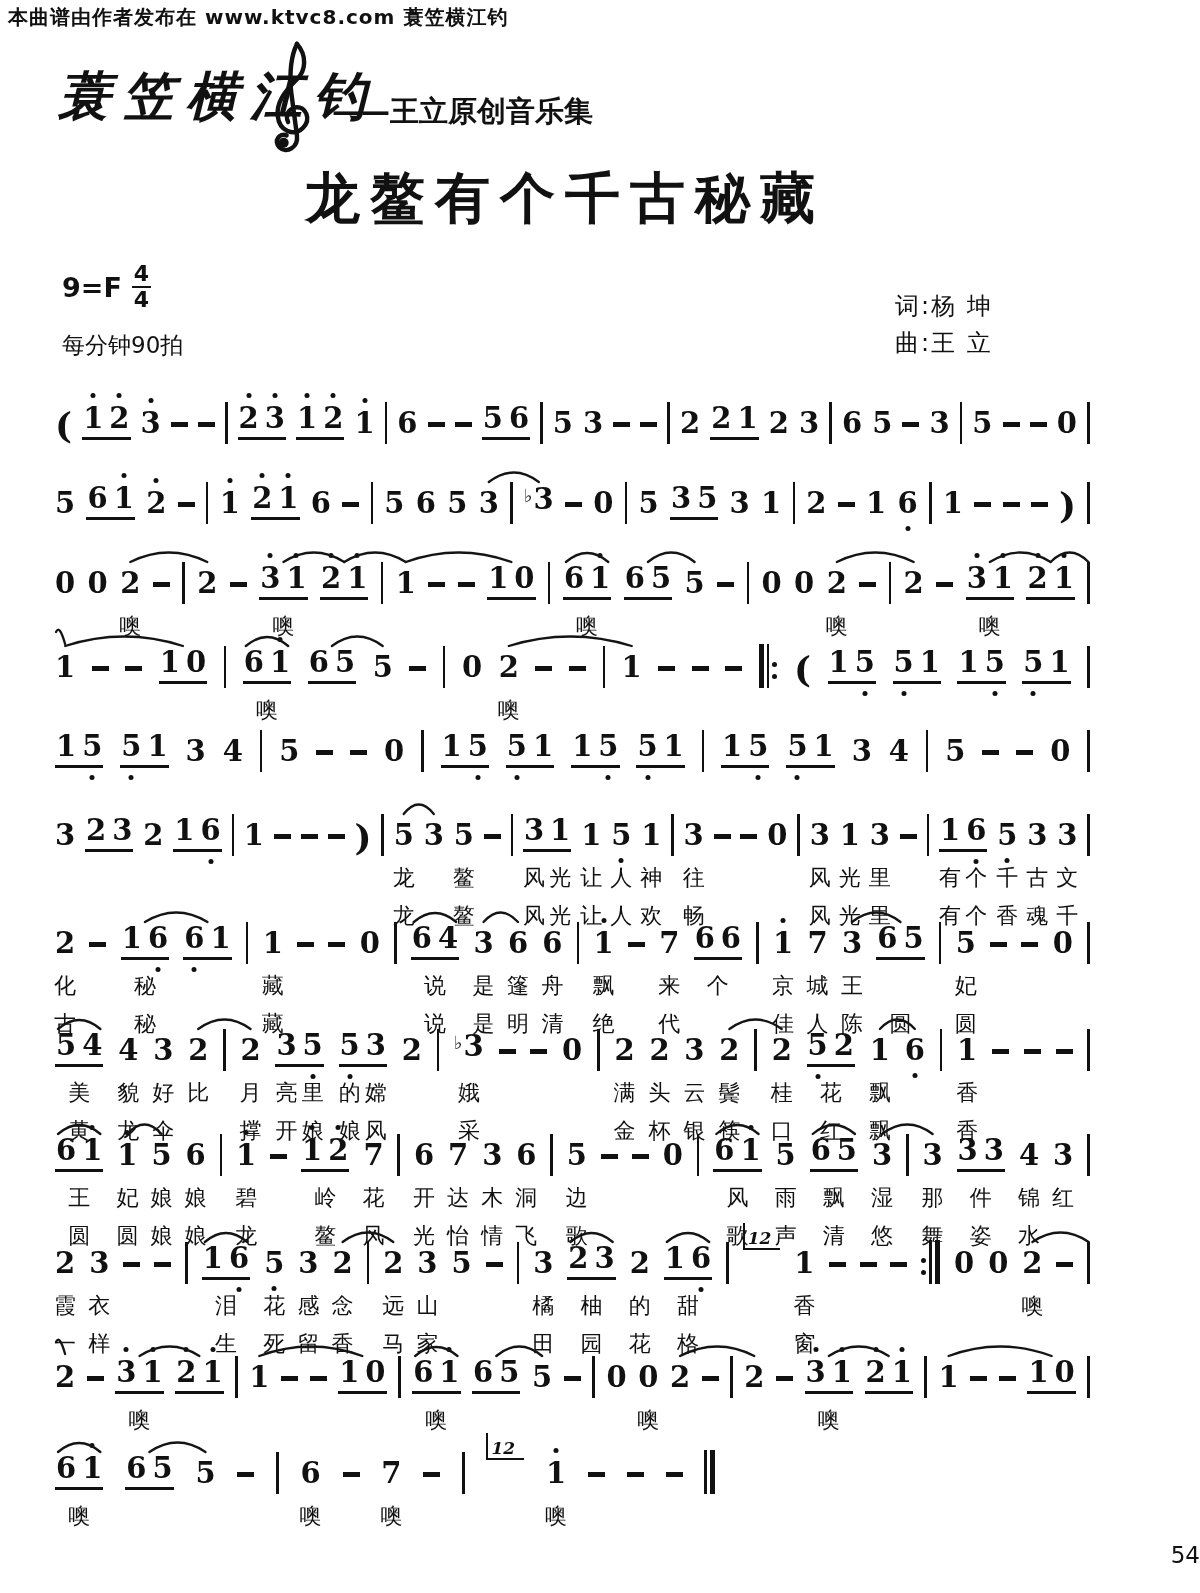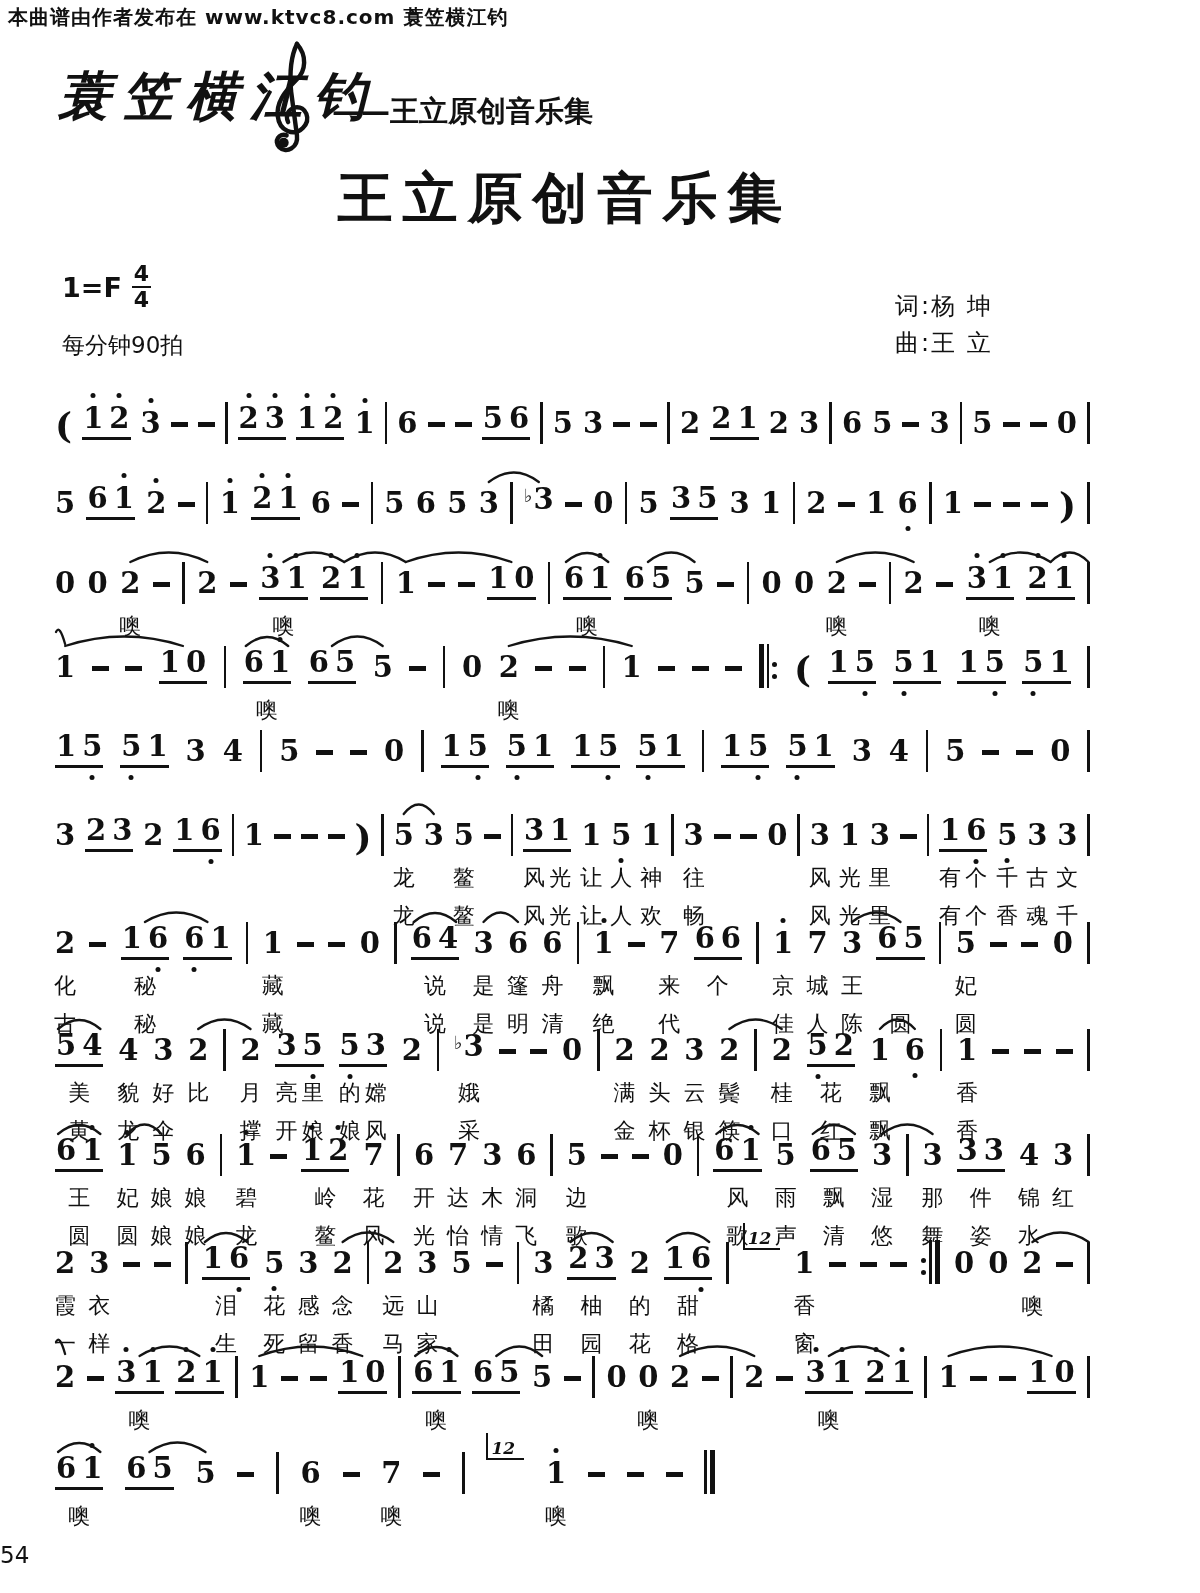--- a/index.html
+++ b/index.html
@@ -13,21 +13,21 @@
     font-family:"DejaVu Serif",serif;letter-spacing:12px;white-space:nowrap;}
   #logo-clef{left:262px;top:38px;}
   #logo-suffix{left:332px;top:92px;font-size:29px;font-weight:bold;white-space:nowrap;}
   #song-title{left:0;top:162px;width:1130px;text-align:center;font-size:55px;font-weight:bold;
     font-family:"DejaVu Serif",serif;letter-spacing:10px;}
   #key-sig{left:62px;top:262px;font-size:27px;font-weight:bold;display:flex;align-items:center;gap:10px;}
   .frac{display:inline-flex;flex-direction:column;align-items:center;font-size:22px;line-height:24px;font-weight:bold;}
   .frac .den{border-top:2px solid #111;padding:0 2px;}
   #tempo{left:62px;top:330px;font-size:23px;}
   #credits{left:895px;top:288px;font-size:24px;line-height:37px;letter-spacing:2px;white-space:nowrap;}
-  #page-number{left:0;top:1542px;width:1200px;text-align:left;font-size:23px;}
+  #page-number{left:0;top:1542px;width:1200px;text-align:right;font-size:23px;}
 
   
   #score{position:absolute;left:0;top:0;width:1200px;height:1593px;}
   .mline{position:absolute;left:55px;}
   .note-row{position:relative;display:flex;justify-content:space-between;align-items:flex-end;height:62px;}
   .tok{font-family:"DejaVu Serif",serif;font-weight:bold;font-size:29px;line-height:34px;}
   .note{position:relative;display:inline-block;text-align:center;}
   .dhi{position:absolute;top:-8px;left:50%;transform:translateX(-50%);width:5px;height:5px;border-radius:50%;background:#111;}
   .dlo{position:absolute;bottom:-11px;left:50%;transform:translateX(-50%);width:5px;height:5px;border-radius:50%;background:#111;}
   .beam{display:inline-flex;gap:6px;border-bottom:3px solid #111;padding:0 1px 2px;align-items:flex-end;}
@@ -60,24 +60,24 @@
     <g fill="none" stroke="#111" stroke-width="3" stroke-linecap="round">
       <path d="M22 4 C29 12 28 22 22 28 C13 37 8 44 9 53 C10 63 20 67 26 61 C32 55 28 46 21 47 C16 48 14 53 16 57"></path>
       <path d="M22 4 C18 12 17 24 18 36 L22 66 C23 74 15 79 10 74 C6 70 10 64 15 66"></path>
     </g>
     <circle cx="13" cy="71" r="3.4" fill="#111"></circle>
   </svg>
 </div>
 
 <div id="logo-suffix" class="abs">——王立原创音乐集</div>
 
-<div id="song-title" class="abs">王立原创音乐集</div>
+<div id="song-title" class="abs">龙鳌有个千古秘藏</div>
 
 <div id="key-sig" class="abs">
-  <span>1=F</span>
+  <span>9=F</span>
   <span class="frac">
     <span class="num">4</span>
     <span class="den">4</span>
   </span>
 </div>
 
 <div id="tempo" class="abs">每分钟90拍</div>
 
 <div id="credits" class="abs">
   <div>词:杨  坤</div>

